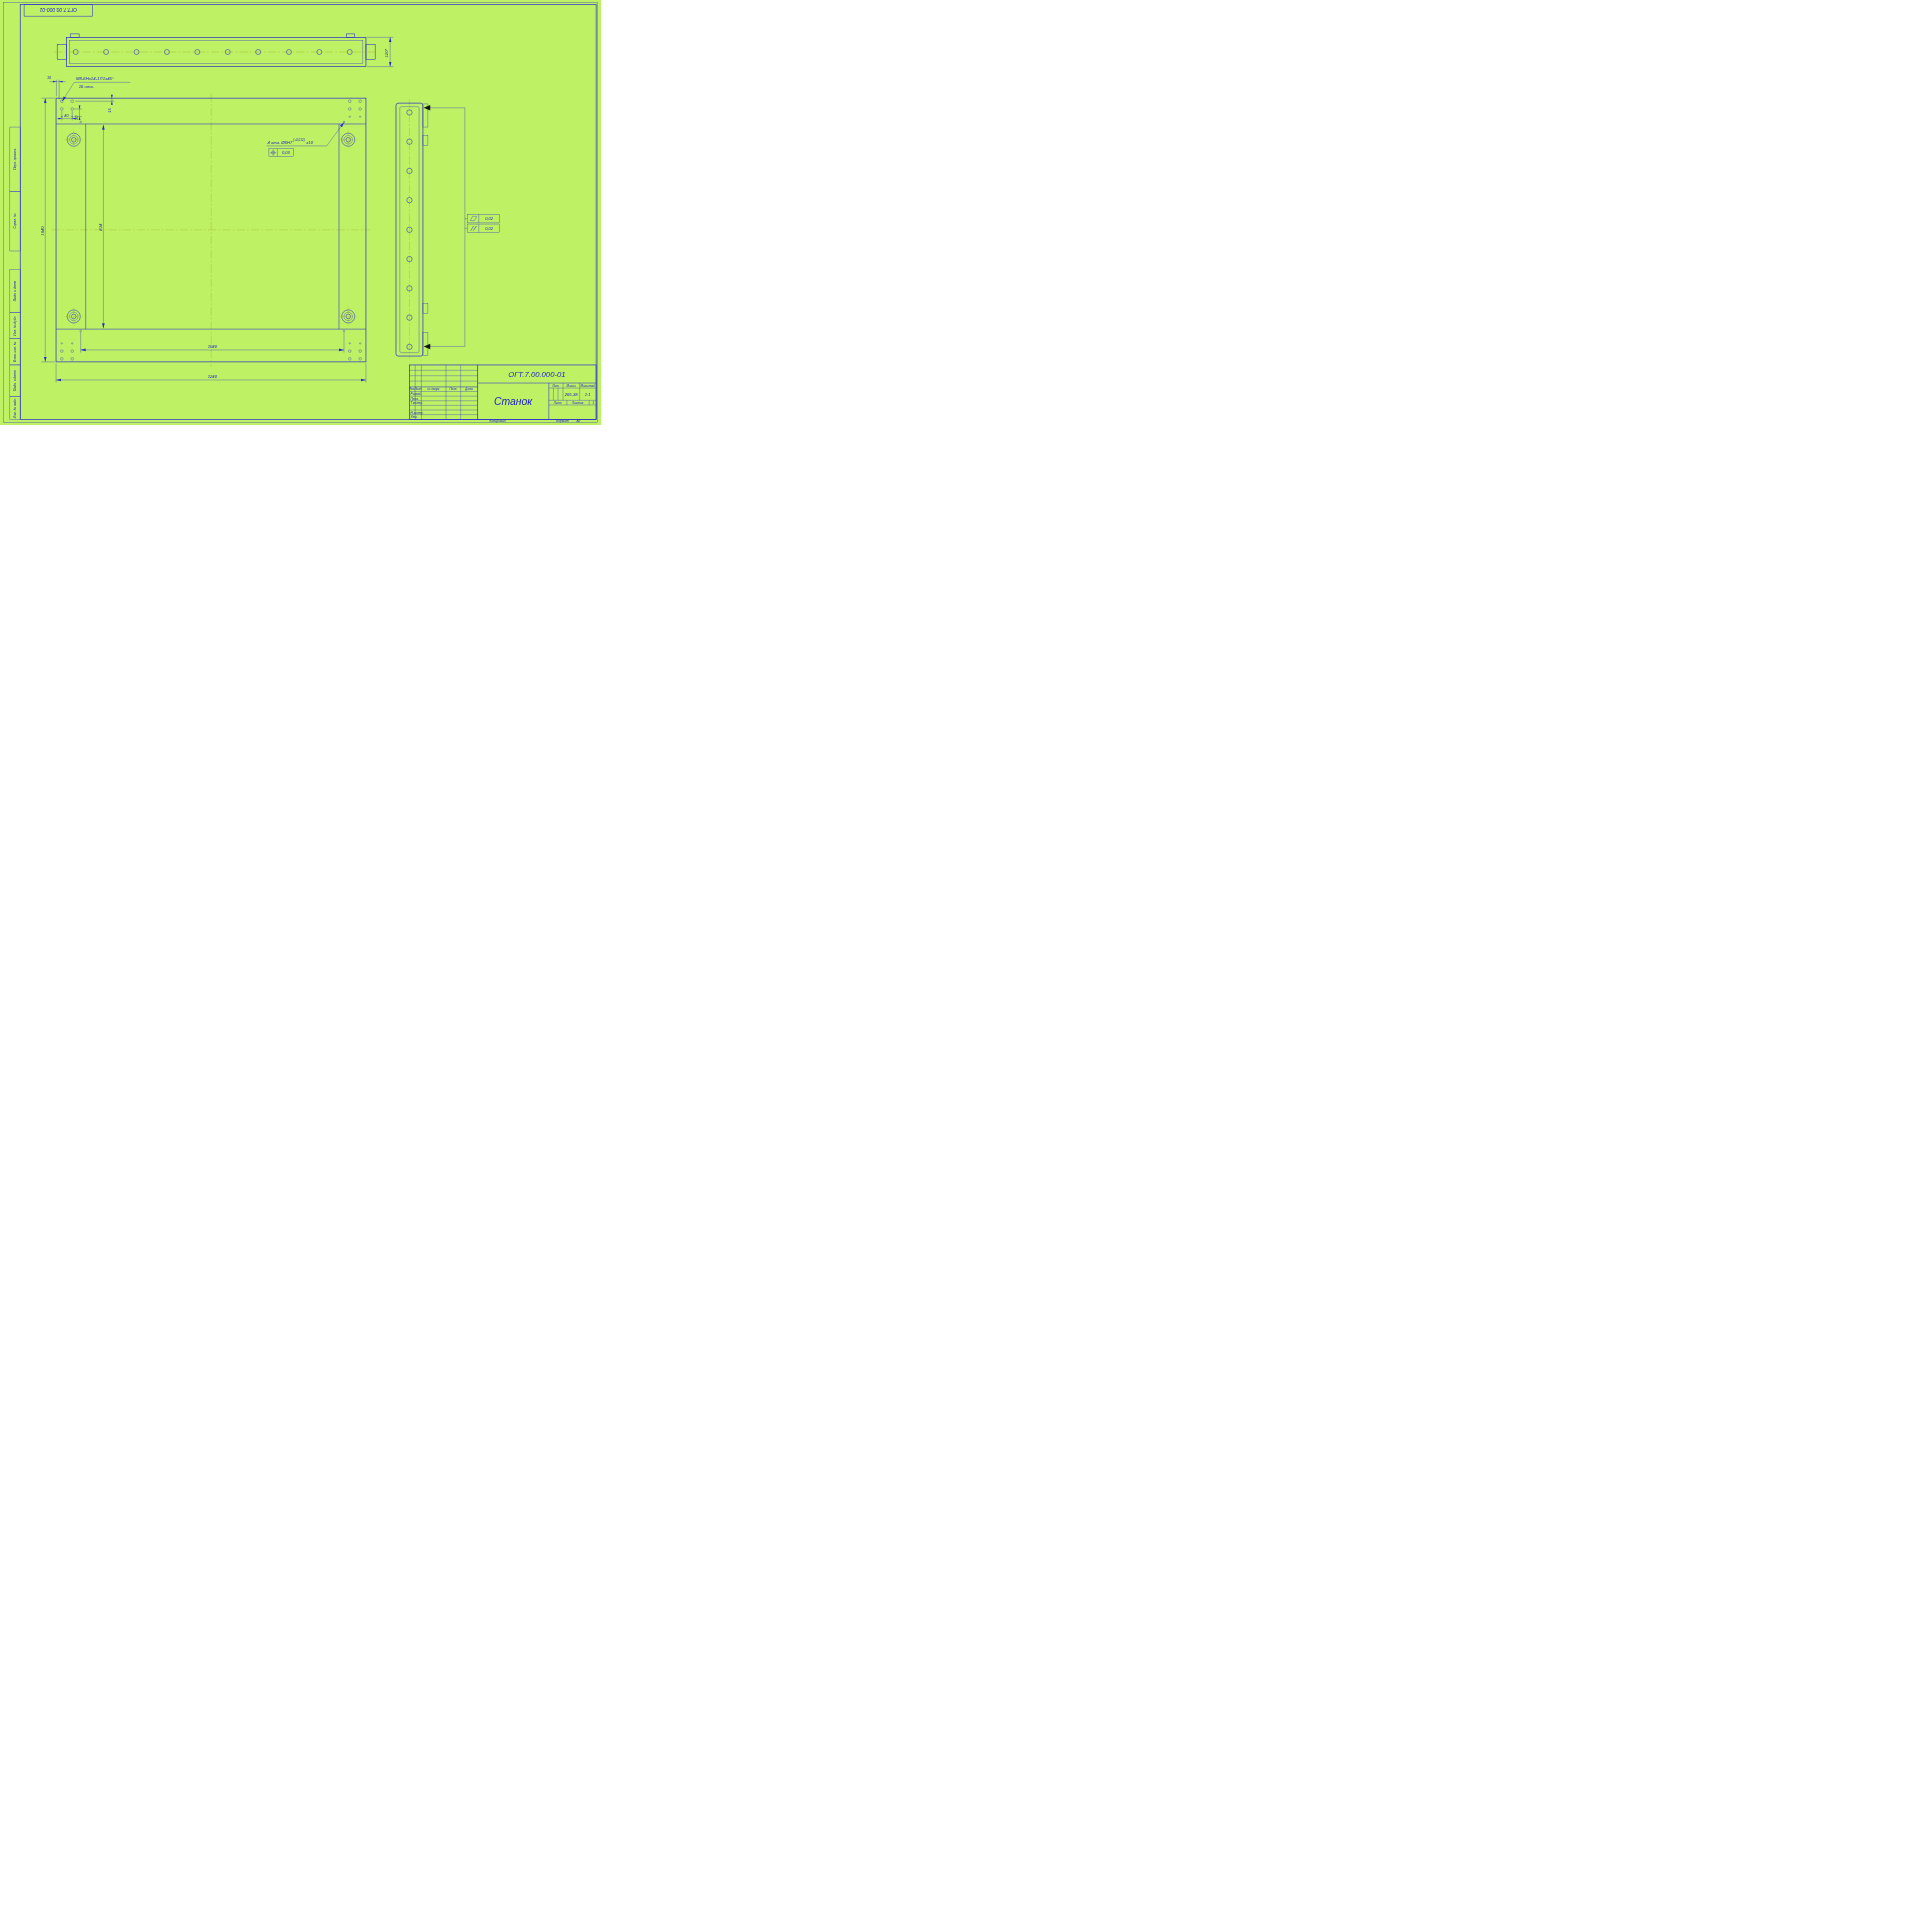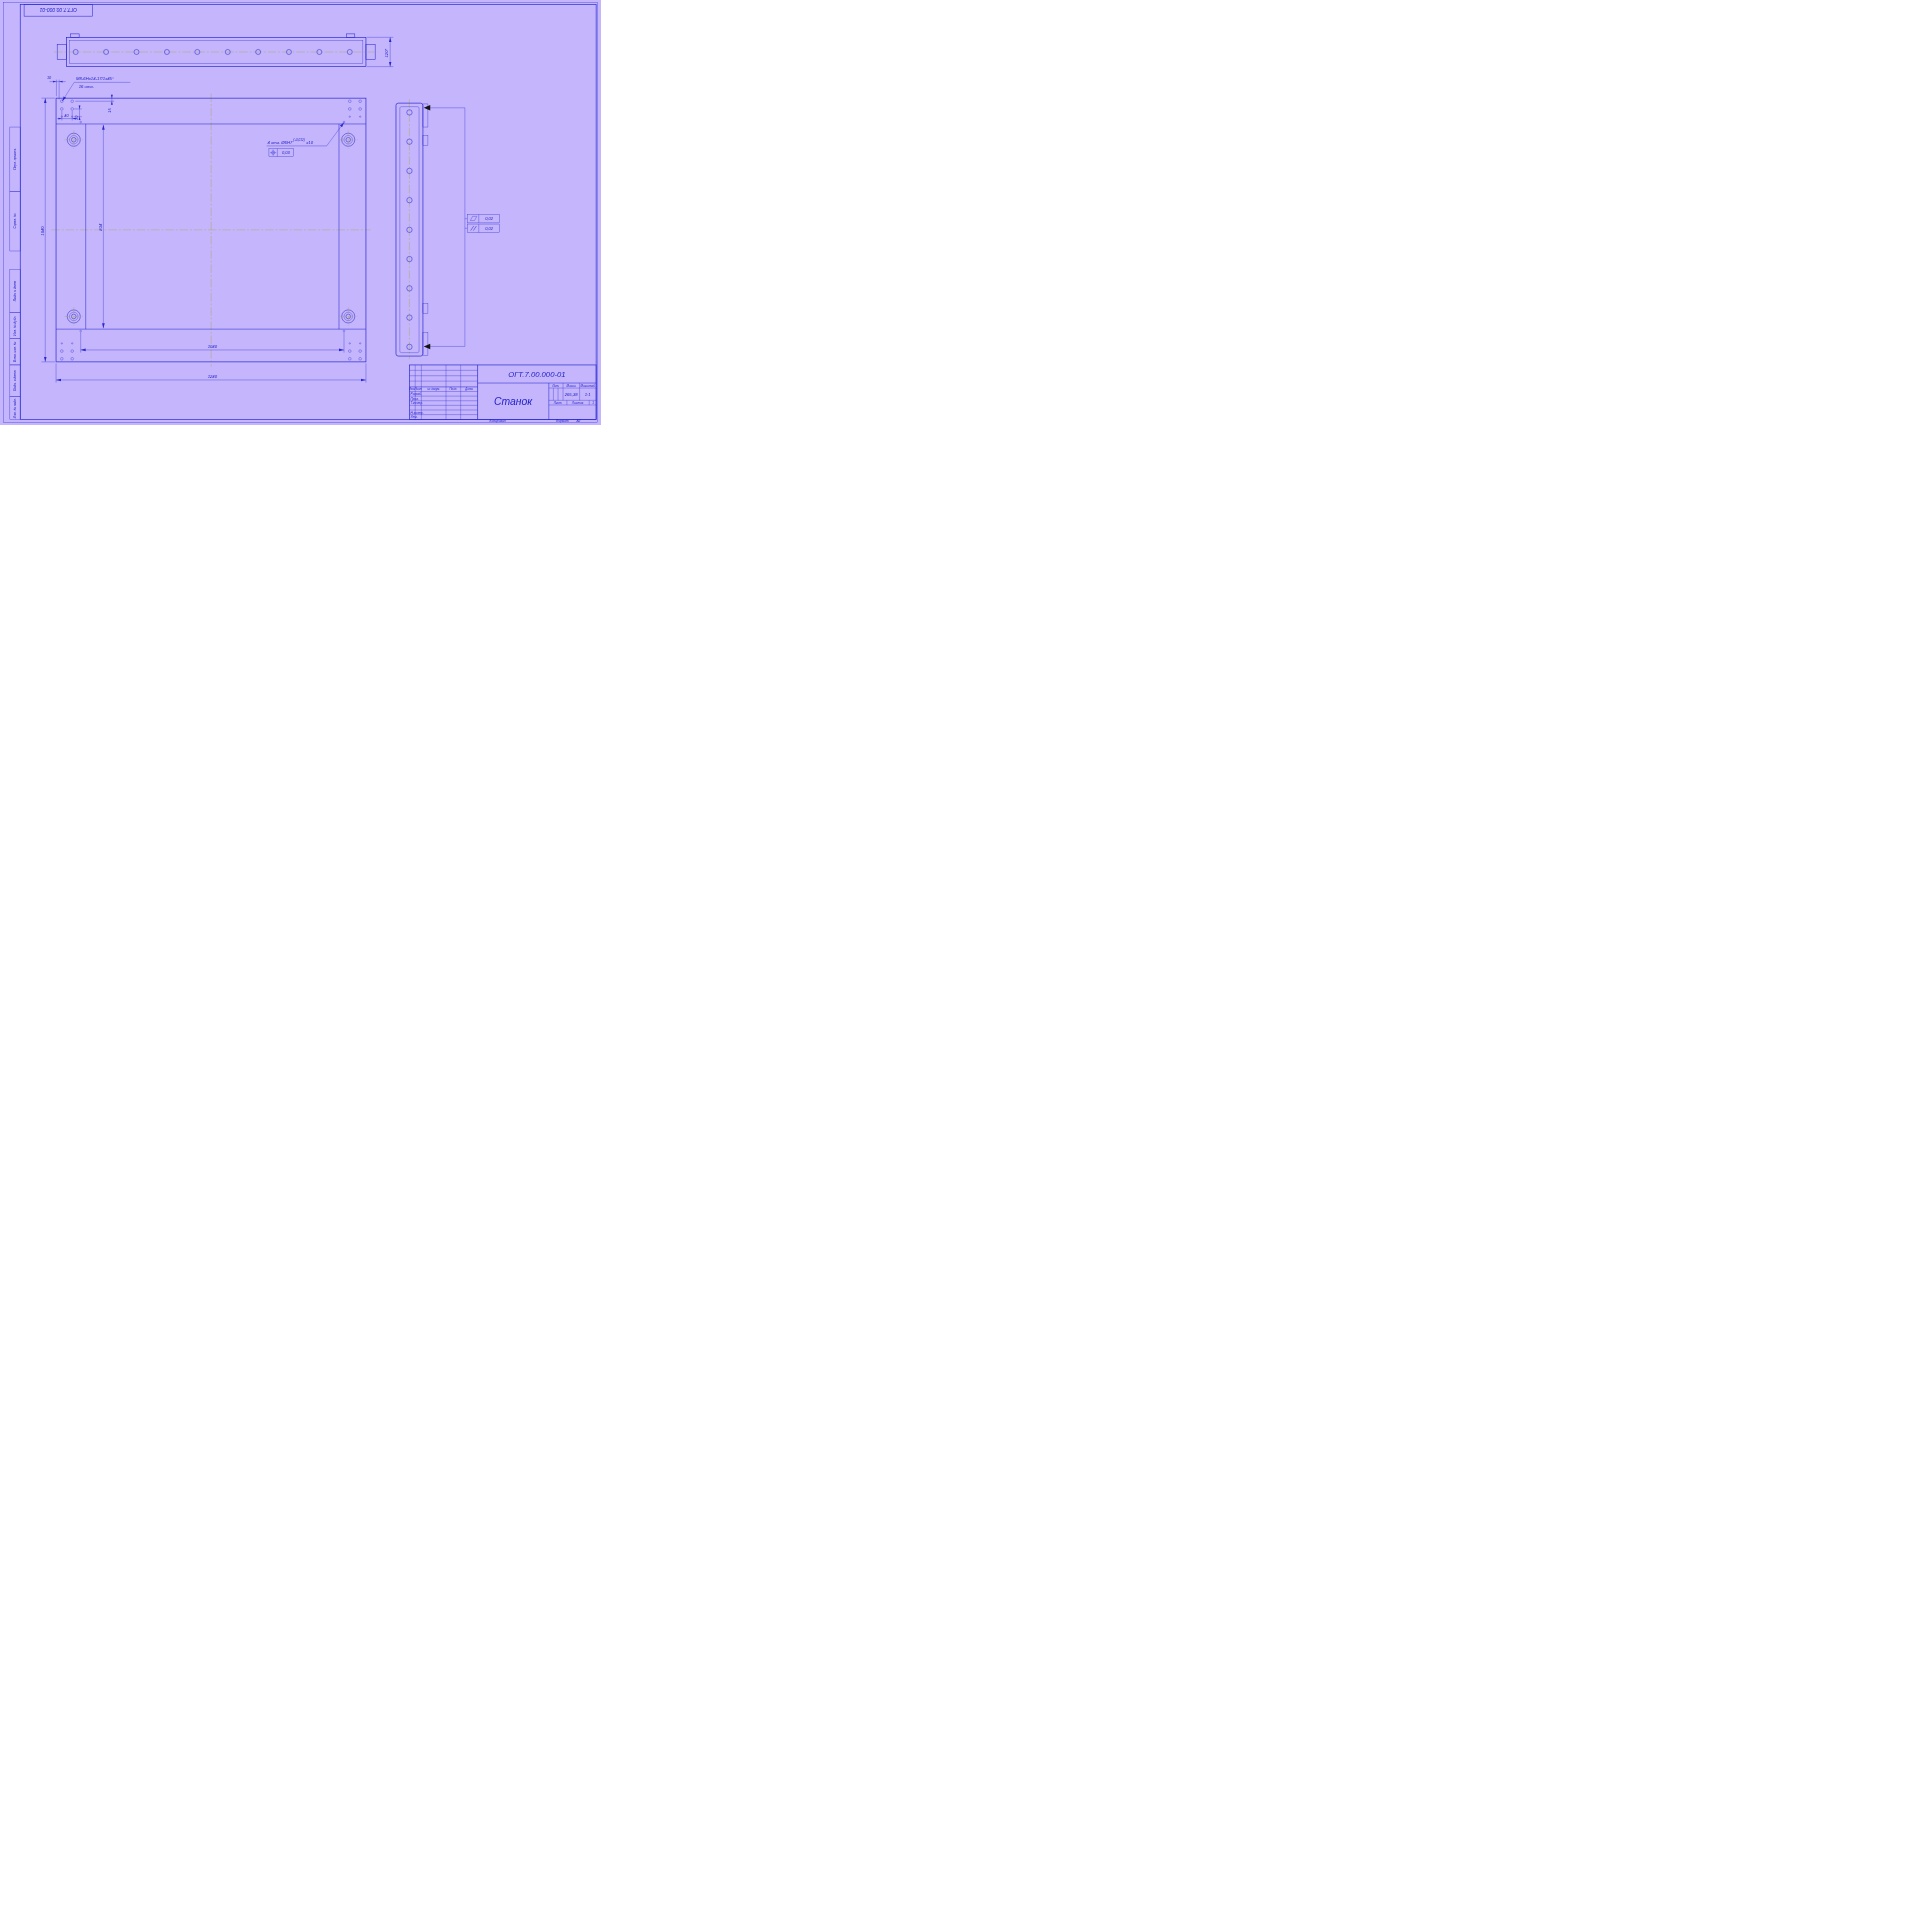--- a/index.html
+++ b/index.html
@@ -1,16 +1,16 @@
 <!DOCTYPE html>
 <html style="font-size:6.2px"><head>
 <meta charset="utf-8">
 <style>
   html,body{margin:0;padding:0;background:#ffffff;}
-  .sheet{position:relative;width:601px;height:425px;background:#c4b5fd;overflow:hidden;}
+  .sheet{position:relative;width:601px;height:425px;background:#bef264;overflow:hidden;}
   svg text{font-family:"Liberation Sans",sans-serif;font-style:italic;fill:#2323c8;}
   .ln{stroke:#2a2ad0;fill:none;}
   .thick{stroke-width:1.8;}
   .med{stroke-width:1.4;}
   .thin{stroke-width:0.9;}
   .cl{stroke:#a6a628;stroke-width:0.9;fill:none;stroke-dasharray:22 5 5 5;}
   .cl2{stroke:#a6a628;stroke-width:0.9;fill:none;stroke-dasharray:14 3 3 3;}
   .blk{fill:#141414;stroke:none;}
   .arrfill{fill:#2a2ad0;stroke:none;}
 </style>

